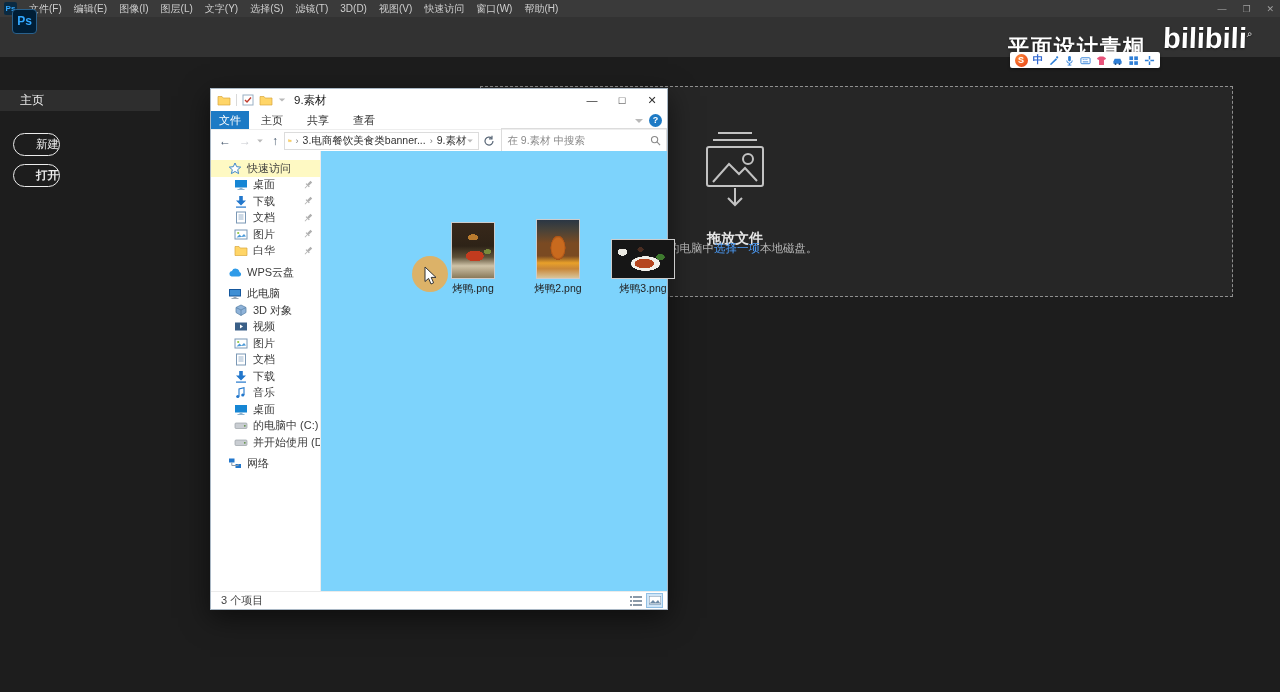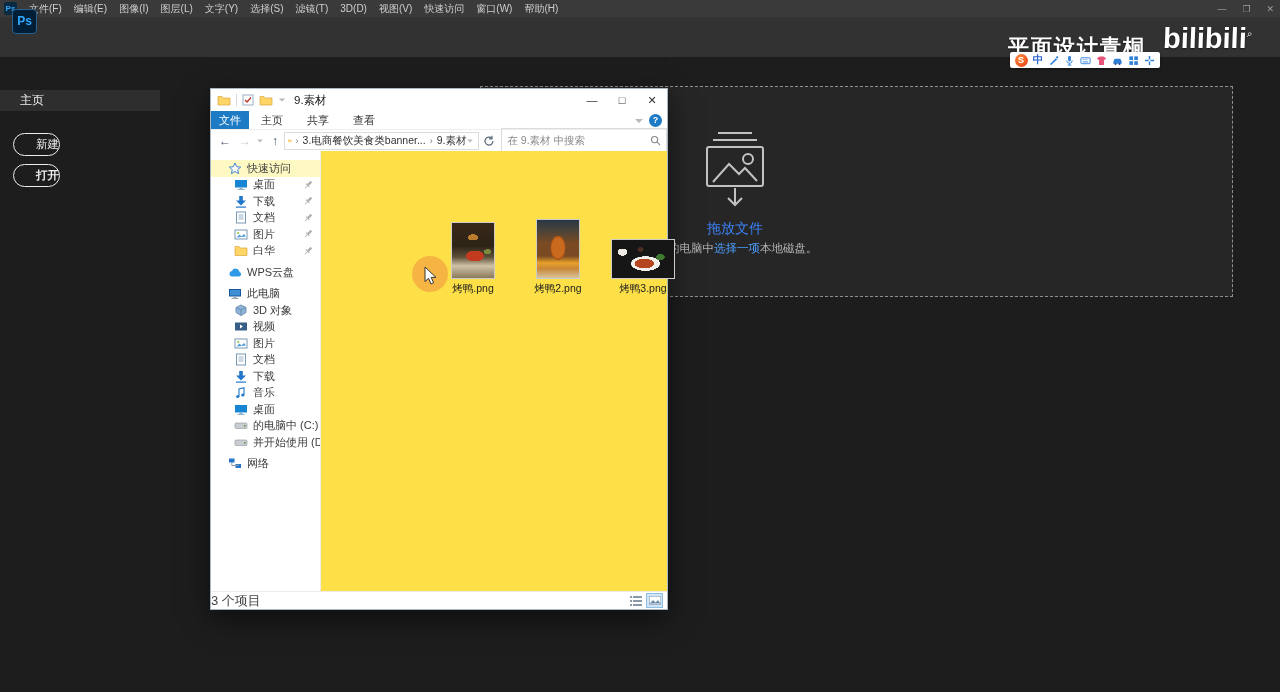--- a/index.html
+++ b/index.html
@@ -15,21 +15,21 @@
   .ps-header { position:absolute; left:0; top:17px; width:1280px; height:40px; background:#323232; }
   .ps-logo { position:absolute; left:12px; top:9px; width:25px; height:25px; background:#001e36; border:1px solid #2a618c; border-radius:4px; color:#31a8ff; font-size:12px; font-weight:bold; text-align:center; line-height:23px; }
 
   .side-home { position:absolute; left:0; top:90px; width:160px; height:21px; background:#2e2e2e; color:#f0f0f0; font-size:12px; line-height:21px; padding-left:20px; }
   .pill-btn { position:absolute; left:13px; width:47px; height:23px; border:1.5px solid #ececec; border-radius:13px; color:#ececec; font-size:11.5px; text-align:right; line-height:20px; background:transparent; }
   .btn-new { top:133px; } .btn-open { top:164px;font-weight:bold; }
 
   
   .dropzone { position:absolute; left:480px; top:86px; width:753px; height:211px; background:#262626; border:1px dashed #8f8f8f; }
   .drop-col { position:absolute; left:660px; top:130px; width:150px; text-align:center; }
-  .drop-title { color:#3b82f6; font-size:14px; font-weight:normal; margin-top:6px; }
+  .drop-title { color:#e5e5e5; font-size:14px; font-weight:bold; margin-top:16px; }
   .drop-hint { position:absolute; left:668px; top:241px; width:300px; text-align:left; font-size:11.5px; color:#b5b5b5; white-space:nowrap; }
   .drop-hint .lnk { color:#4c9ffe;text-align:center; }
 
   
   .explorer { position:absolute; left:210px; top:88px; width:458px; height:522px; background:#fff; border:1px solid #a9b7c4; box-shadow:0 8px 26px rgba(0,0,0,.55); }
   .x-title { position:absolute; left:0; top:0; width:100%; height:22px; background:#fff; display:flex; align-items:center; }
   .x-title .ttl { font-size:11.5px; color:#222; margin-left:8px; }
   .x-qat { display:flex; align-items:center; gap:5px; margin-left:6px; }
   .x-qat .sep { width:1px; height:12px; background:#d9d9d9; }
   .x-ctrls { position:absolute; right:0; top:0; height:22px; display:flex; }
@@ -51,41 +51,41 @@
   .search-box .ph { flex:1; }
 
   .x-nav { position:absolute; left:0; top:62px; width:110px; height:442px; padding-top:9px; border-right:1px solid #ececec; overflow:hidden; }
   .nav-row { position:relative; height:16.5px; display:flex; align-items:center; font-size:11px; color:#3b3b3b; white-space:nowrap; }
   .nav-row.sel { background:#fef9c3; }
   .nav-row .ni { width:14px; height:13px; margin-right:5px; flex:none; display:inline-flex; }
   .nav-row.lv0 { padding-left:17px; } .nav-row.lv1 { padding-left:23px; }
   .nav-gap { height:5px; }
   .pin { position:absolute; right:6px; top:2px; width:12px; height:12px; opacity:.8; }
 
-  .x-files { position:absolute; left:110px; top:62px; right:0; bottom:18px; background:#fde047; }
+  .x-files { position:absolute; left:110px; top:62px; right:0; bottom:18px; background:#7dd3fc; }
   .file-item { position:absolute; text-align:center; }
   .fthumb { border:1px solid #ccc; }
   .flabel { position:absolute; left:50%; transform:translateX(-50%); top:100%; margin-top:3px; font-size:10.5px; color:#222; white-space:nowrap; }
   .f0 { left:130px; top:71px; } .f0 .fthumb { width:44px; height:57px;
     background: radial-gradient(ellipse 9px 5px at 50% 26%, #b97b2e 0 60%, transparent 61%),
                 radial-gradient(ellipse 15px 9px at 54% 60%, #c23b1e 0 60%, transparent 61%),
                 radial-gradient(ellipse 6px 4px at 85% 52%, #7a8a3a 0 60%, transparent 61%),
                 linear-gradient(180deg, #38281a 0%, #2e2317 42%, #5e5138 62%, #cfc3a8 78%, #8a7a5a 100%); }
   .f1 { left:215px; top:68px; } .f1 .fthumb { width:44px; height:60px;
     background: radial-gradient(ellipse 10px 16px at 50% 48%, #c96a1e 0 60%, #a34f16 75%, transparent 76%),
                 linear-gradient(180deg, #2a3644 0%, #46423a 16%, #7a4a22 40%, #7a4a22 62%, #e8a02a 74%, #c98738 84%, #d8c49a 100%); }
   .f2 { left:290px; top:88px; } .f2 .fthumb { width:64px; height:40px;
     background: radial-gradient(ellipse 8px 6px at 17% 32%, #eceae2 0 60%, transparent 61%),
                 radial-gradient(ellipse 5px 4px at 46% 25%, #4a2c20 0 60%, transparent 61%),
                 radial-gradient(ellipse 7px 5px at 78% 45%, #3e7a2e 0 60%, transparent 61%),
                 radial-gradient(ellipse 16px 8px at 52% 62%, #b5451e 0 60%, transparent 61%),
                 radial-gradient(ellipse 24px 12px at 54% 62%, #f2f0ea 0 60%, transparent 61%),
                 #161616; }
 
-  .x-status { position:absolute; left:0; bottom:0; width:100%; height:18px; border-top:1px solid #ebebeb; background:#fff; font-size:13px; color:#444; line-height:17px; }
+  .x-status { position:absolute; left:0; bottom:0; width:100%; height:18px; border-top:1px solid #ebebeb; background:#fff; font-size:11px; color:#444; line-height:17px; padding-left:10px; }
   .view-icons { position:absolute; right:4px; top:1px; display:flex; gap:2px; }
   .vi { width:17px; height:15px; display:flex; align-items:center; justify-content:center; }
   .vi.sel { background:#cfe5f7; border:1px solid #90bfe4; }
 
   
   .click-dot { position:absolute; left:412px; top:256px; width:36px; height:36px; border-radius:50%; background:rgba(244,170,66,.8); }
   .cursor { position:absolute; left:424px; top:266px; }
 
   
   .watermark { position:absolute; left:1008px; top:33px; color:#fff; font-size:21px; font-weight:bold; letter-spacing:2px; text-shadow:0 1px 2px rgba(0,0,0,.6); }

